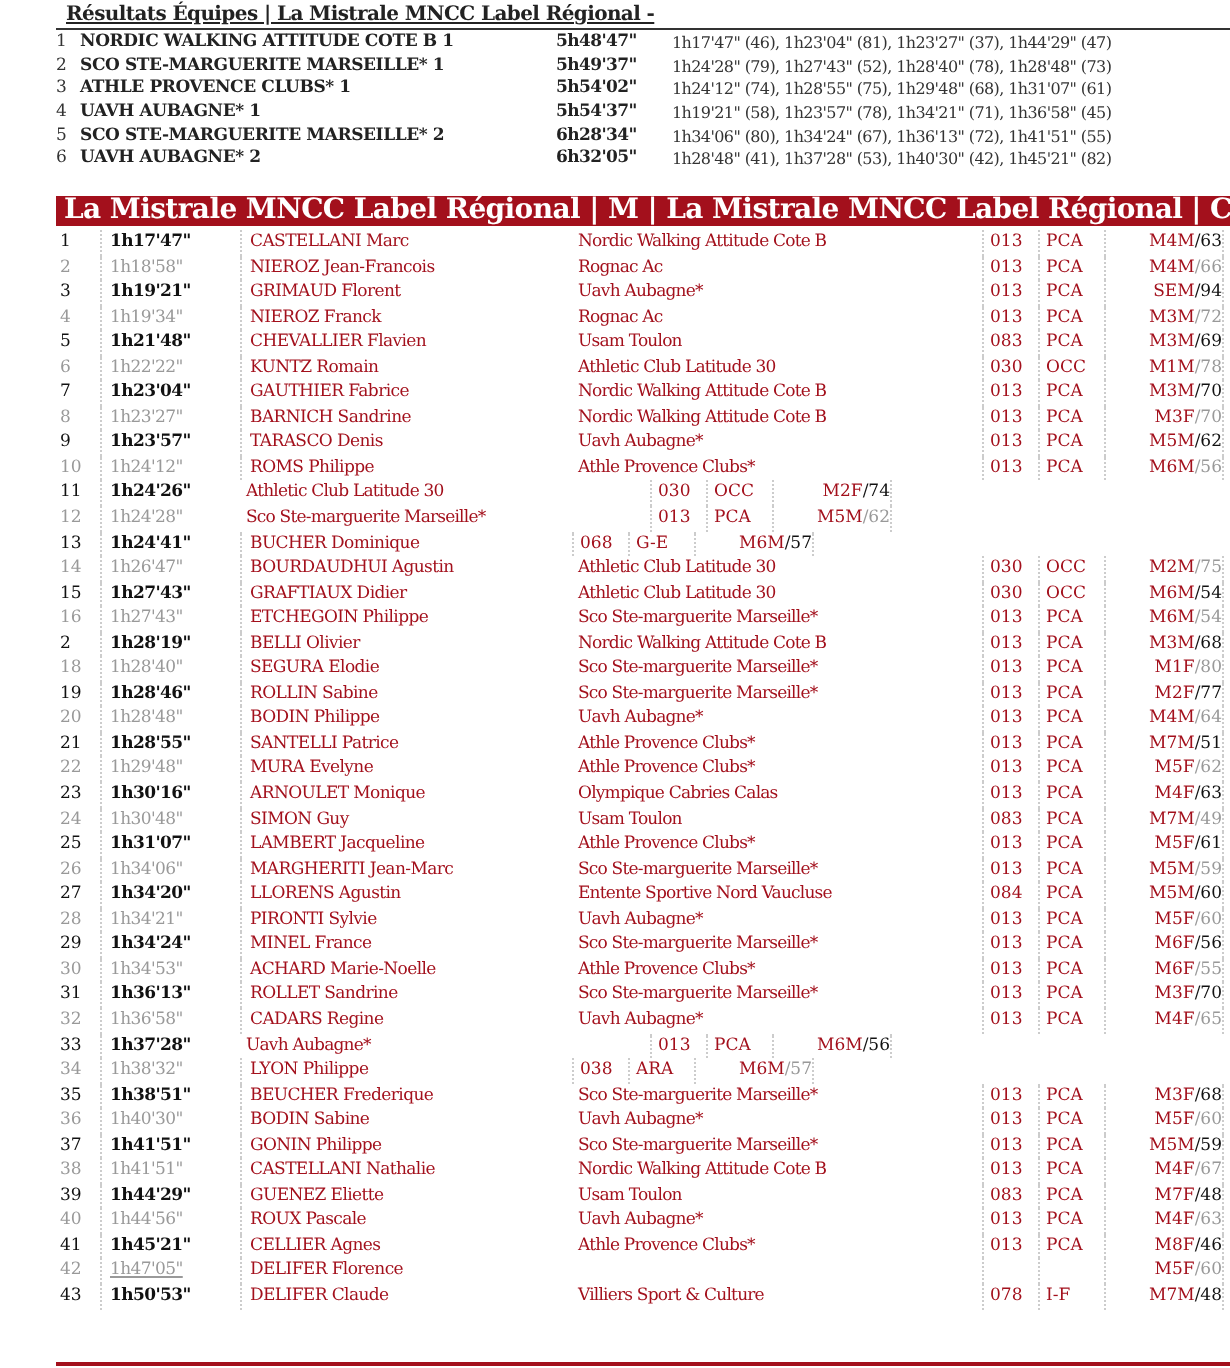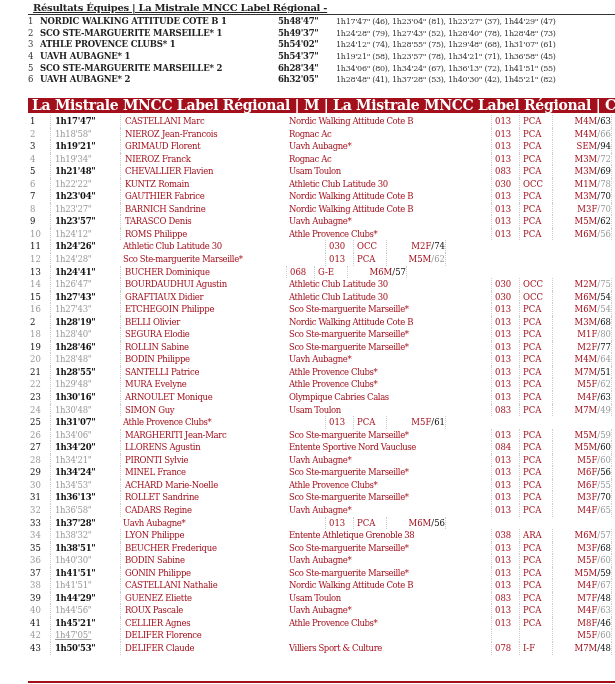--- a/index.html
+++ b/index.html
@@ -290,20 +290,21 @@
       <span class="r-time">1h30'48"</span>
       <span class="r-name">SIMON Guy</span>
       <span class="r-club">Usam Toulon</span>
       <span class="r-dep">083</span>
       <span class="r-lig">PCA</span>
       <span class="r-cat"><span class="cat-code">M7M</span><span class="cat-num">/49</span></span>
     </div>
     <div class="r-row odd">
       <span class="r-rank">25</span>
       <span class="r-time">1h31'07"</span>
+      <span class="r-name">LAMBERT Jacqueline</span>
       <span class="r-club">Athle Provence Clubs*</span>
       <span class="r-dep">013</span>
       <span class="r-lig">PCA</span>
       <span class="r-cat"><span class="cat-code">M5F</span><span class="cat-num">/61</span></span>
     </div>
     <div class="r-row even">
       <span class="r-rank">26</span>
       <span class="r-time">1h34'06"</span>
       <span class="r-name">MARGHERITI Jean-Marc</span>
       <span class="r-club">Sco Ste-marguerite Marseille*</span>
@@ -370,21 +371,20 @@
       <span class="r-time">1h37'28"</span>
       <span class="r-club">Uavh Aubagne*</span>
       <span class="r-dep">013</span>
       <span class="r-lig">PCA</span>
       <span class="r-cat"><span class="cat-code">M6M</span><span class="cat-num">/56</span></span>
     </div>
     <div class="r-row even">
       <span class="r-rank">34</span>
       <span class="r-time">1h38'32"</span>
       <span class="r-name">LYON Philippe</span>
-      <span class="r-club">Entente Athletique Grenoble 38</span>
       <span class="r-dep">038</span>
       <span class="r-lig">ARA</span>
       <span class="r-cat"><span class="cat-code">M6M</span><span class="cat-num">/57</span></span>
     </div>
     <div class="r-row odd">
       <span class="r-rank">35</span>
       <span class="r-time">1h38'51"</span>
       <span class="r-name">BEUCHER Frederique</span>
       <span class="r-club">Sco Ste-marguerite Marseille*</span>
       <span class="r-dep">013</span>

